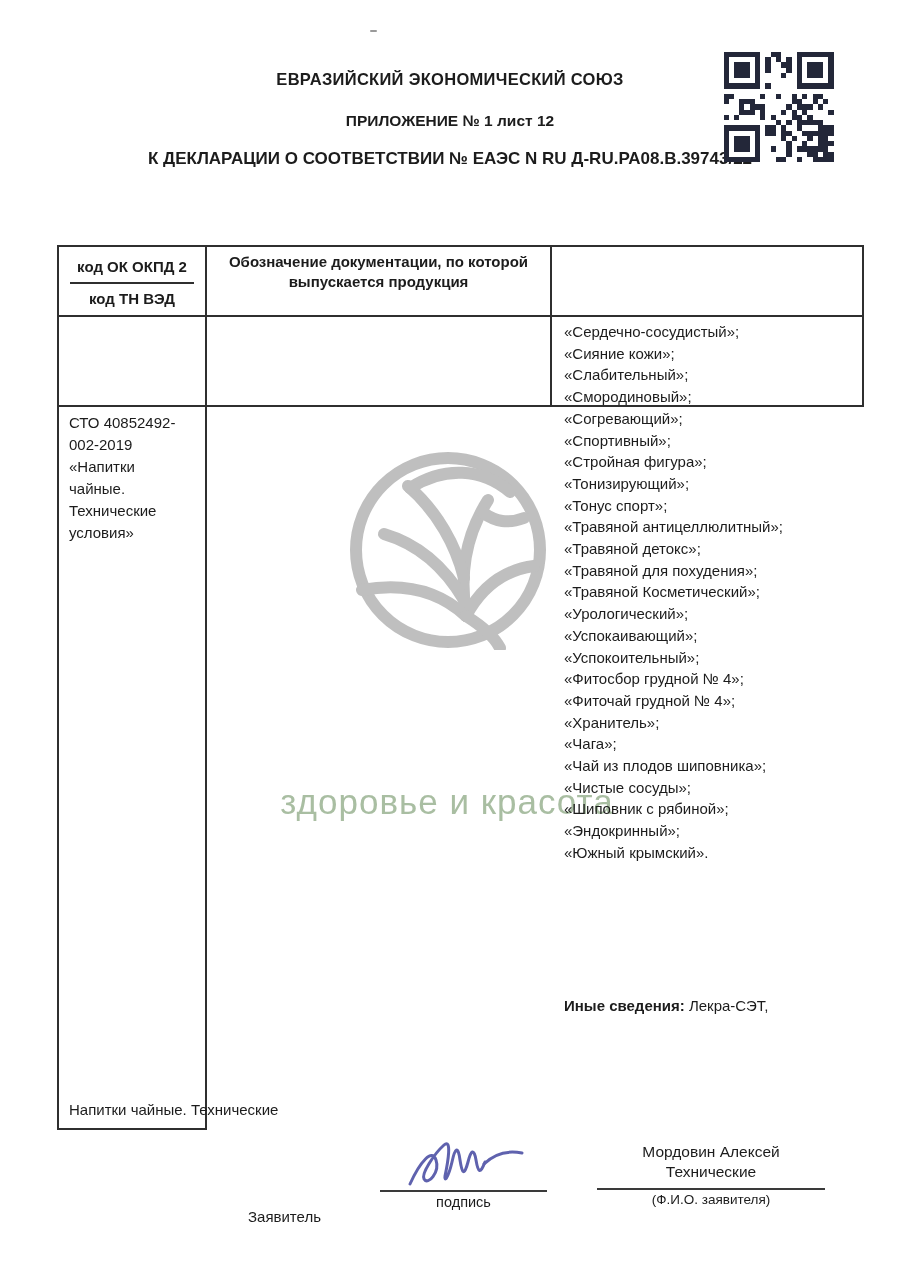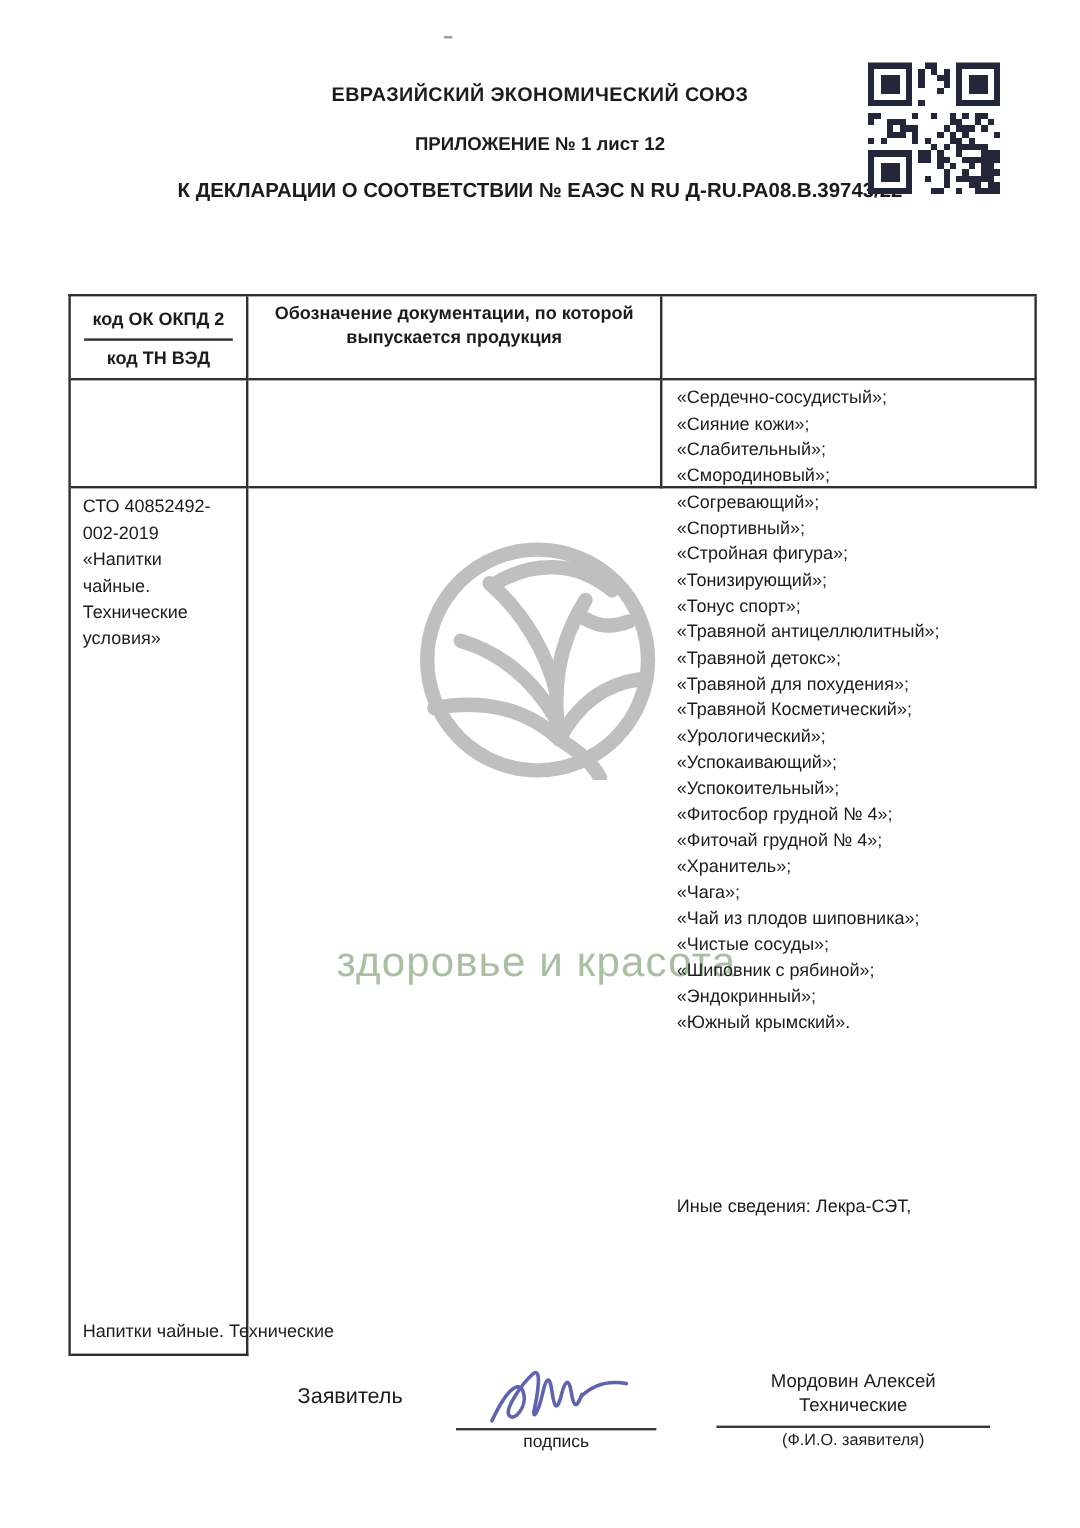--- a/index.html
+++ b/index.html
@@ -33,26 +33,26 @@
     border-top:2px solid #2f2f2f;border-left:2px solid #2f2f2f;}
   .cell{border-right:2px solid #2f2f2f;border-bottom:2px solid #2f2f2f;
     position:relative;box-sizing:border-box;background:transparent;}
   .th{font-weight:bold;font-size:15px;text-align:center;line-height:1.35;padding:5px 6px 0 6px;}
   .th-split{display:flex;flex-direction:column;align-items:center;justify-content:center;padding-top:2px;}
   .th-split .top{padding:2px 4px 4px 4px;border-bottom:2px solid #2f2f2f;width:86%;}
   .th-split .bot{padding-top:5px;}
   .products{font-size:15px;line-height:21.7px;white-space:pre-line;padding:4px 8px 0 12px;}
   .row1-products{line-height:23px;padding-top:3px;max-width:250px;}
   .other-info{position:absolute;left:12px;top:680px;font-size:15px;white-space:nowrap;}
-  .other-info b{font-weight:normal;}
+  .other-info b{font-weight:bold;}
   .doc-ref{font-size:15px;line-height:22px;padding:5px 10px 0 10px;}
   .doc-ref-bottom{position:absolute;left:10px;bottom:10px;font-size:15px;white-space:nowrap;}
   
   .ftr{position:absolute;left:0;top:0;width:900px;height:1273px;z-index:2;pointer-events:none;}
-  .applicant{position:absolute;left:248px;top:1153px;font-size:18px;}
+  .applicant{position:absolute;left:248px;top:1208px;font-size:15px;}
   .sig-art{position:absolute;left:400px;top:1132px;width:130px;height:60px;}
   .sig-art svg{width:100%;height:100%;stroke:var(--signature,#5f62ae);}
   .sig-line{position:absolute;left:380px;top:1190px;width:167px;border-top:2px solid #3a3a3a;}
   .sig-caption{position:absolute;left:380px;top:1194px;width:167px;text-align:center;font-size:14.5px;}
   .fio{position:absolute;left:595px;top:1142px;width:232px;text-align:center;font-size:15.5px;line-height:20px;}
   .fio-line{position:absolute;left:597px;top:1188px;width:228px;border-top:2px solid #3a3a3a;}
   .fio-caption{position:absolute;left:597px;top:1192px;width:228px;text-align:center;font-size:13.5px;}
 </style>
 </head>
 <body>

